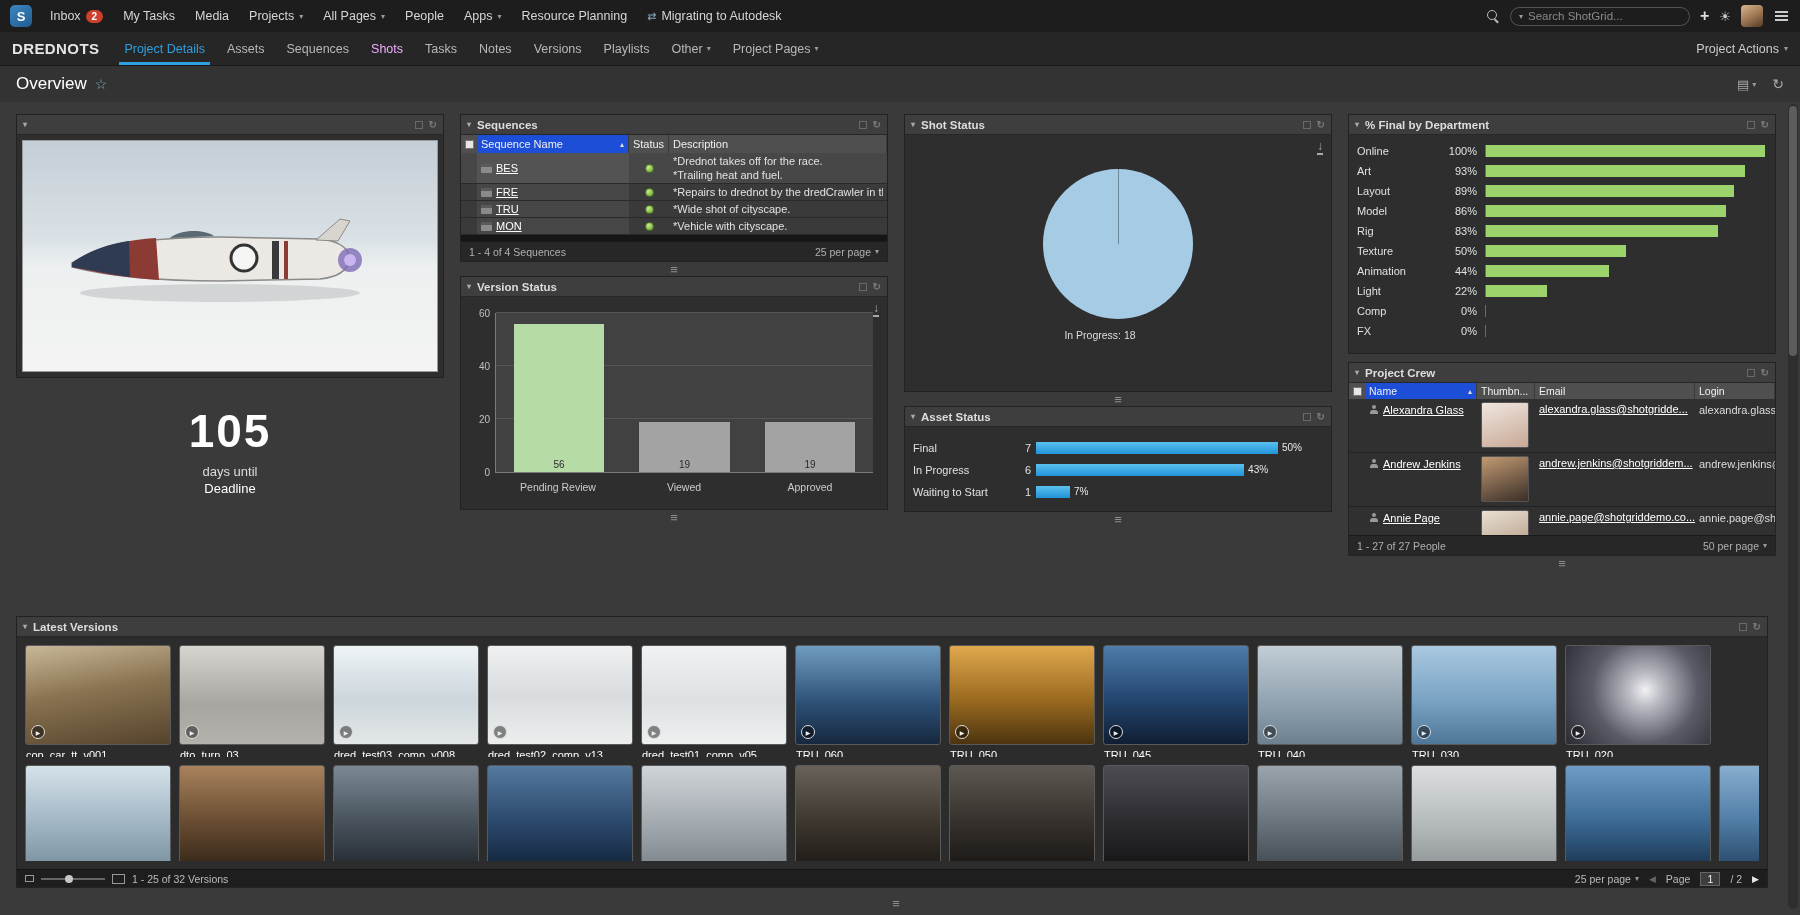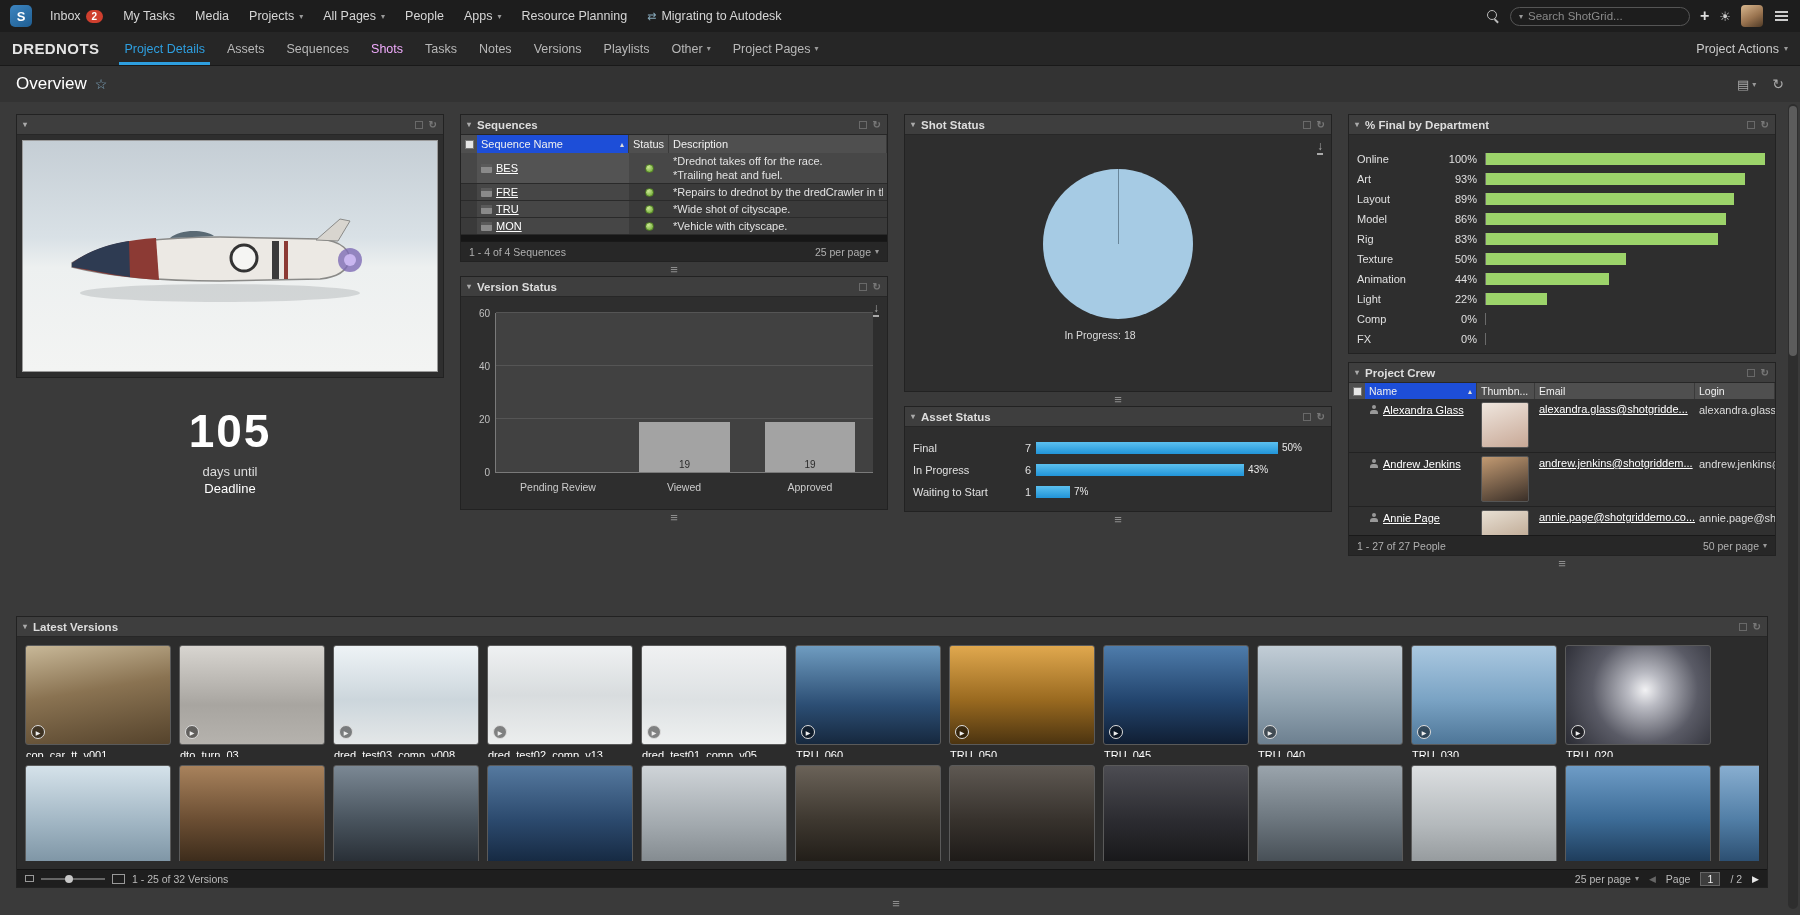--- a/index.html
+++ b/index.html
@@ -112,21 +112,21 @@
 .asset-body{padding:10px 8px 8px}
 .asset-row{display:flex;align-items:center;height:22px;font-size:11px}
 .asset-label{width:100px;color:#e0e0e0;flex:none}
 .asset-count{width:18px;text-align:right;margin-right:5px;color:#e0e0e0;flex:none}
 .asset-track{width:242px;height:12px;position:relative;flex:none}
 .asset-bar{height:12px;background:linear-gradient(#5bc0ef,#2194d8)}
 .asset-pct{position:absolute;top:0;font-size:10px;line-height:12px;color:#e8e8e8;white-space:nowrap}
 
 
 .dept-body{padding:10px 10px 8px 8px}
-.dept-row{display:flex;align-items:flex-end;height:20px;font-size:11px}
+.dept-row{display:flex;align-items:flex-start;height:20px;font-size:11px}
 .dept-label{width:80px;color:#e0e0e0;flex:none}
 .dept-pct{width:40px;text-align:right;margin-right:8px;color:#e0e0e0;flex:none}
 .dept-track{flex:1;height:12px;border-left:1px solid #6a6a6a;position:relative}
 .dept-bar{height:12px}
 
 
 .crew-thead{height:16px;font-size:10.5px}
 .cw-check{width:16px;display:flex;flex:none}
 .cw-name{width:112px;flex:none}
 .cw-thumb{width:58px;flex:none}
@@ -410,20 +410,23 @@
         <div class="chart-wrap">
           <span class="dl-icon">↓</span>
           <div class="v-plot">
               <div class="ytick" style="bottom: calc(0% - 6px);">0</div>
               <div class="gridline" style="bottom: 33.3333%;"></div>
               <div class="ytick" style="bottom: calc(33.3333% - 6px);">20</div>
               <div class="gridline" style="bottom: 66.6667%;"></div>
               <div class="ytick" style="bottom: calc(66.6667% - 6px);">40</div>
               <div class="gridline" style="bottom: 100%;"></div>
               <div class="ytick" style="bottom: calc(100% - 6px);">60</div>
+              <div class="v-bar" style="left: 4.7%; width: 24%; height: 93.3333%; background: rgb(182, 219, 167);">
+                <div class="v-val">56</div>
+              </div>
               <div class="v-bar" style="left: 38%; width: 24%; height: 31.6667%; background: rgb(163, 163, 163);">
                 <div class="v-val">19</div>
               </div>
               <div class="v-bar" style="left: 71.3%; width: 24%; height: 31.6667%; background: rgb(163, 163, 163);">
                 <div class="v-val">19</div>
               </div>
             </div>
           <div class="v-x">
               <div class="xlab">Pending Review</div>
               <div class="xlab">Viewed</div>

